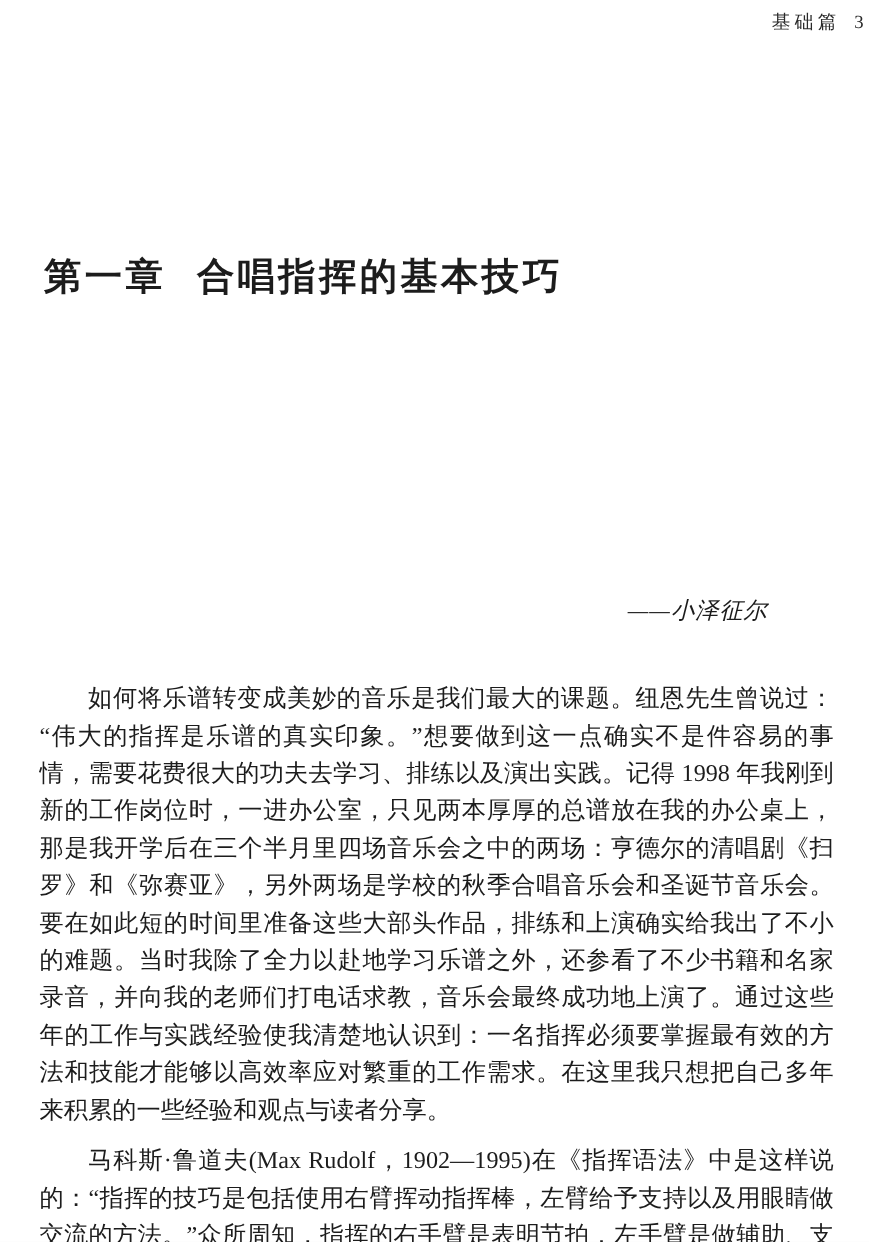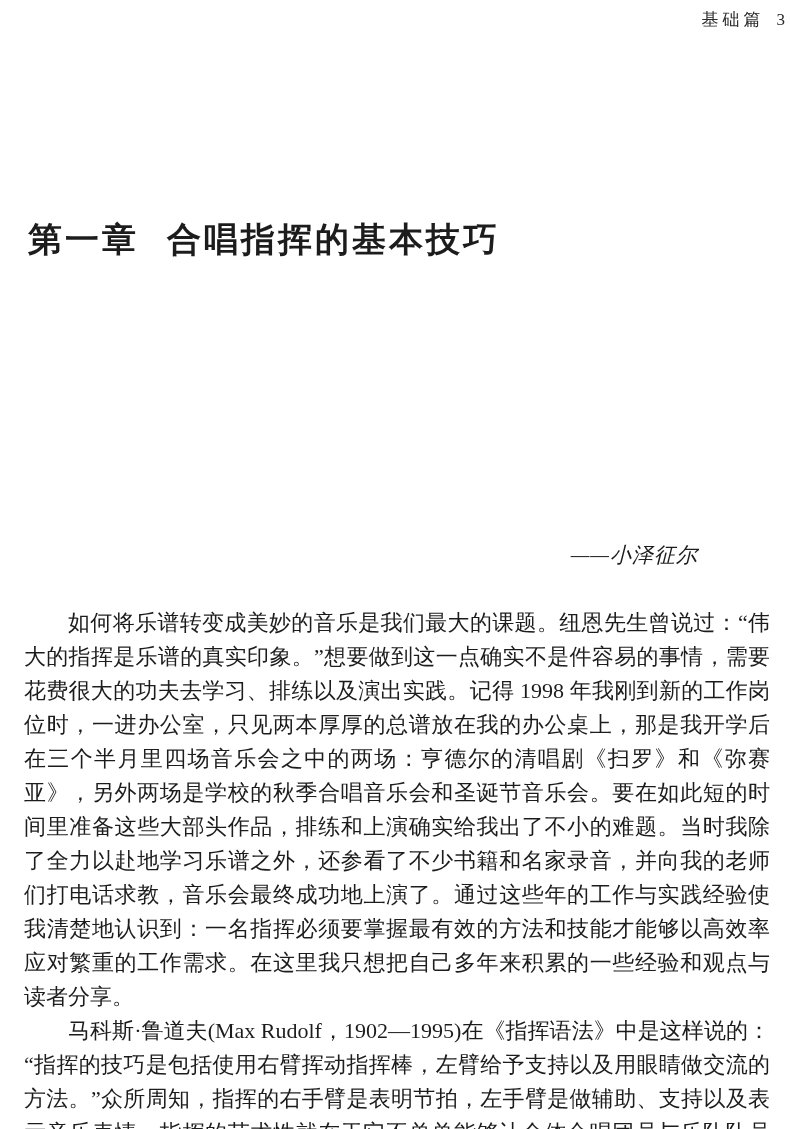--- a/index.html
+++ b/index.html
@@ -27,21 +27,21 @@
     color: #2a2a2a;
   }
   .running-header .pagenum {
     margin-left: 12px;
     letter-spacing: 0;
   }
   .chapter-title {
     position: absolute;
     top: 213px;
     left: 24px;
-    margin: 4px;
+    margin: 16px;
     font-size: 34px;
     font-weight: bold;
     letter-spacing: 3px;
     white-space: nowrap;
   }
   .chapter-title .chapter-number {
     margin-right: 28px;
   }
   .epigraph {
     position: absolute;
@@ -69,21 +69,21 @@
   .body-text {
     position: absolute;
     top: 606px;
     left: 24px;
     width: 746px;
     font-size: 22px;
     line-height: 34px;
     text-align: justify;
   }
   .body-text p {
-    margin: 0;
+    margin: 12px;
     text-indent: 2em;
   }
 </style>
 </head>
 <body>
 
 <div class="page">
 
   <div class="running-header">
     <span>基础篇</span><span class="pagenum">3</span>

